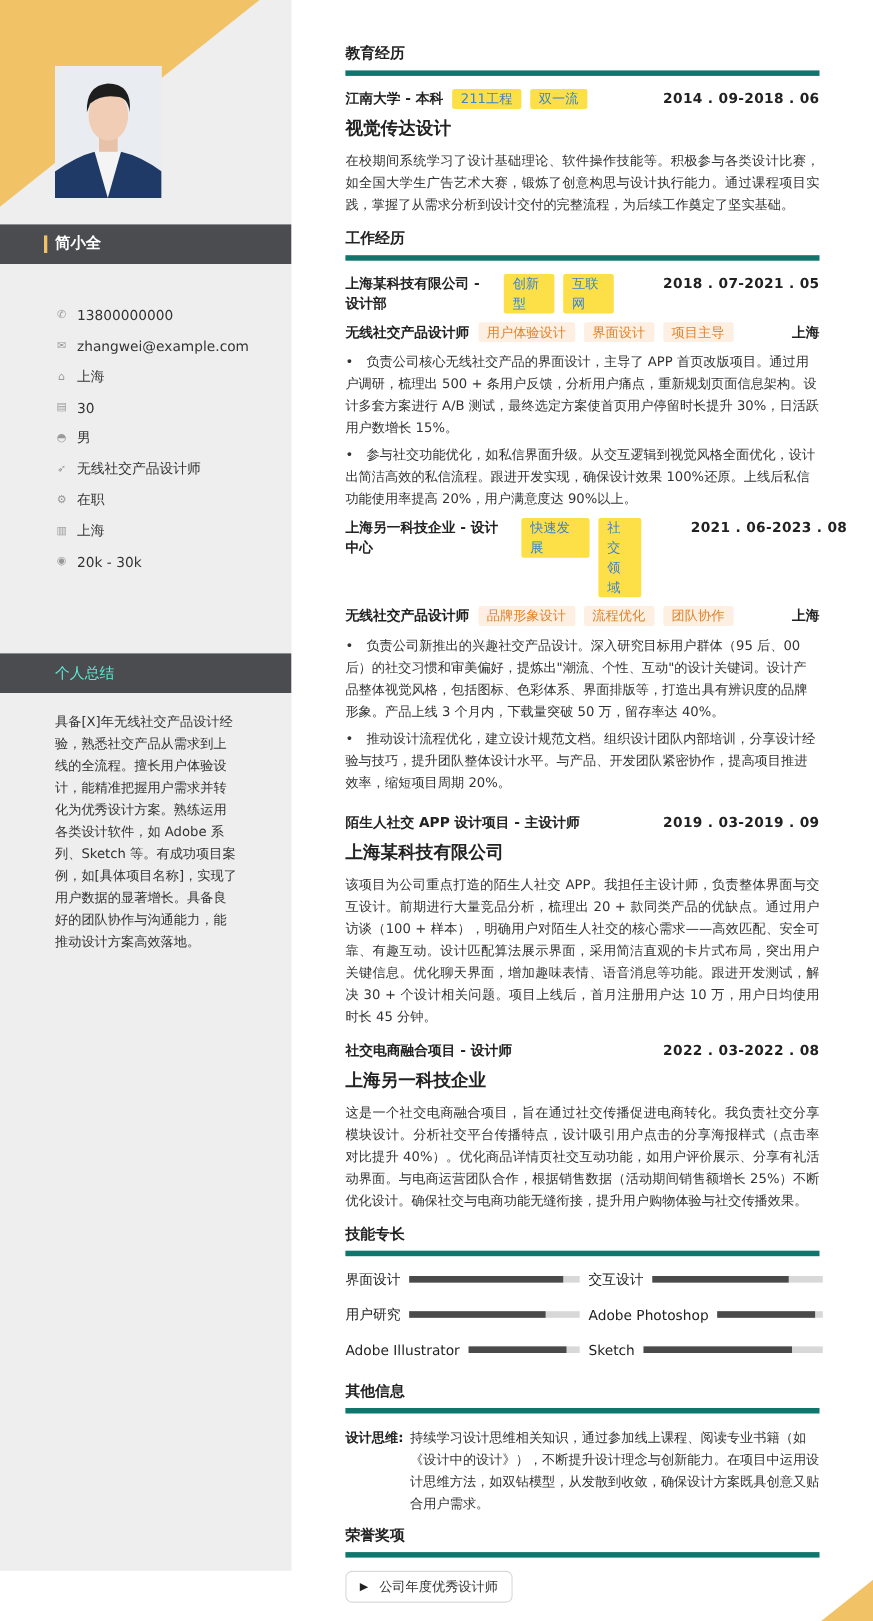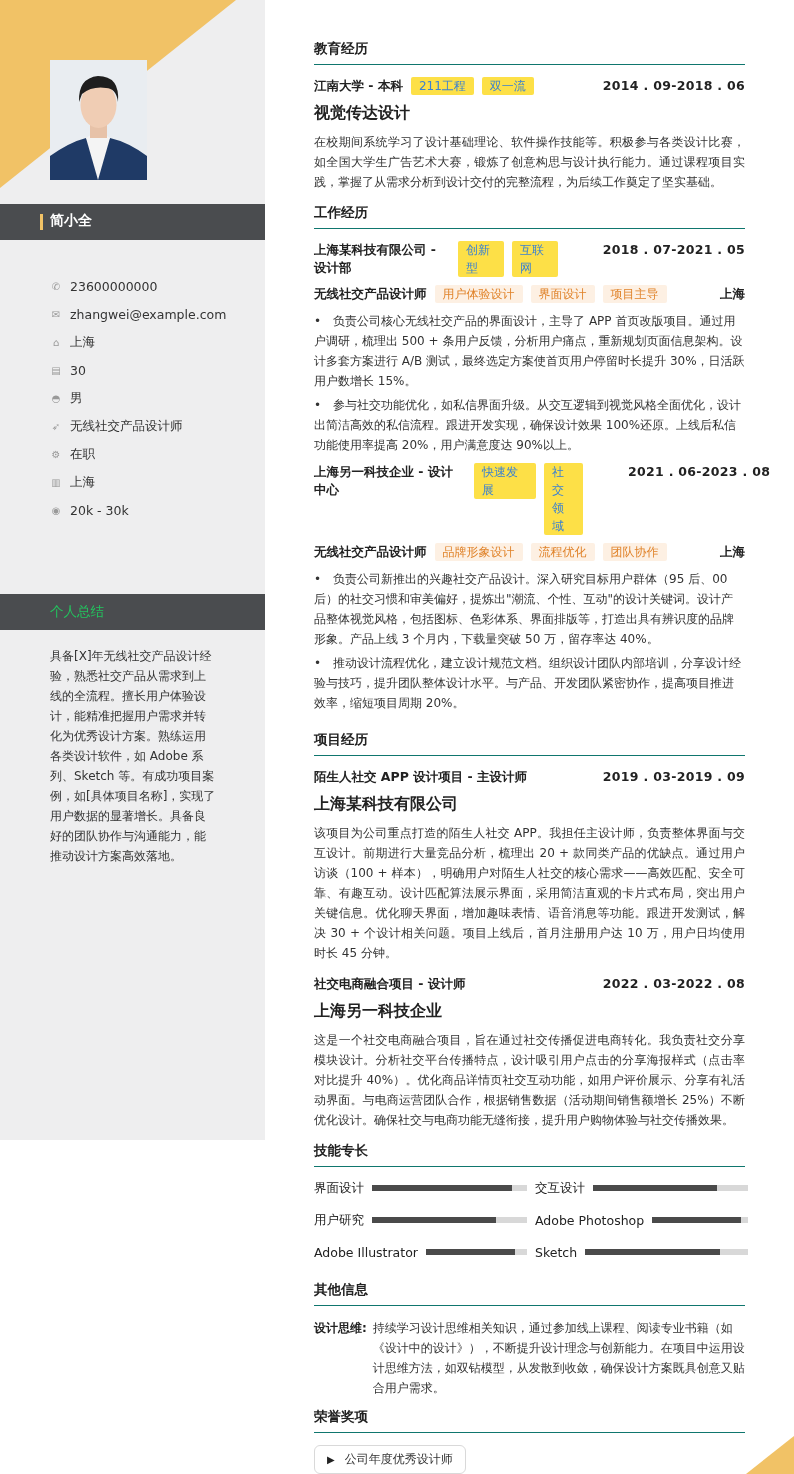--- a/index.html
+++ b/index.html
@@ -1,37 +1,37 @@
 <!DOCTYPE html>
 <html><head>
 <meta charset="utf-8">
 <style>
   * { box-sizing: border-box; margin: 0; padding: 0; }
   html, body { width: 794px; height: 1474px; overflow: hidden; background: #ffffff; }
   body { font-family: "DejaVu Sans", "Liberation Sans", sans-serif; color: #333; position: relative; }
 
-  .sidebar { position: absolute; left: 0; top: 0; width: 265px; height: 1140px; background: #eeeeef; overflow: hidden; }
+  .sidebar { position: absolute; left: 0; top: 0; width: 265px; height: 1428px; background: #eeeeef; overflow: hidden; }
   .sidebar .tri { position: absolute; left: 0; top: 0; width: 0; height: 0;
     border-top: 188px solid #f1c266; border-right: 236px solid transparent; }
   .photo { position: absolute; left: 50px; top: 60px; width: 97px; height: 120px; background: #e8ecf0; overflow: hidden; }
 
   .name-bar { position: absolute; left: 0; top: 204px; width: 265px; height: 36px; background: #4a4c4f; }
   .name-bar .accent { position: absolute; left: 40px; top: 10px; width: 3px; height: 16px; background: #f1c266; }
   .name-bar .name { position: absolute; left: 50px; top: 8px; font-size: 14px; color: #fff; font-weight: bold; }
 
   .contact { position: absolute; left: 50px; top: 272px; width: 210px; }
   .contact .row { display: flex; align-items: center; height: 28px; font-size: 12.5px; color: #333; }
   .contact .ico { width: 12px; height: 12px; margin-right: 8px; color: #999; font-size: 10px; display: flex; align-items: center; justify-content: center; }
 
   .sum-bar { position: absolute; left: 0; top: 594px; width: 265px; height: 36px; background: #4a4c4f; }
-  .sum-bar .t { position: absolute; left: 50px; top: 9px; font-size: 13.5px; color: #22c55e; text-align: right; }
+  .sum-bar .t { position: absolute; left: 50px; top: 9px; font-size: 13.5px; color: #5eead4; text-align: right; }
   .summary { position: absolute; left: 50px; top: 646px; width: 166px; font-size: 12px; line-height: 20px; color: #333; }
 
   .main { position: absolute; left: 314px; top: 40px; width: 431px; }
-  .sec-title { font-size: 13.5px; font-weight: bold; color: #222; padding-bottom: 6px; border-bottom: 1px solid #0f766e; margin-bottom: 12px; }
+  .sec-title { font-size: 13.5px; font-weight: bold; color: #222; padding-bottom: 6px; border-bottom: 5px solid #0f766e; margin-bottom: 12px; }
   .sec { margin-bottom: 10px; }
   .head { display: flex; align-items: flex-start; justify-content: space-between; font-size: 12.5px; font-weight: bold; color: #222; margin-bottom: 8px; line-height: 18px; gap: 45px; }
   .head .left { display: flex; align-items: flex-start; }
   .tag { display: inline-block; font-weight: normal; font-size: 12px; padding: 0 8px; margin-left: 8px; border-radius: 2px; line-height: 18px; }
   .tag.blue { background: #fde047; color: #3c82d0; }
   .tag.orange { background: #fdf0e3; color: #e0832a; }
   .date { font-weight: bold; letter-spacing: 0.3px; white-space: nowrap; }
   .sub { font-size: 16px; font-weight: bold; color: #222; margin-bottom: 8px; }
   .p { font-size: 12px; line-height: 20px; color: #333; text-align: justify; margin-bottom: 12px; }
   ul.bul { list-style: none; margin-bottom: 8px; }
@@ -69,21 +69,21 @@
     </svg>
   </div>
   <div class="name-bar">
     <div class="accent"></div>
     <div class="name">简小全</div>
   </div>
 
   <div class="contact">
     <div class="row">
         <span class="ico">✆</span>
-        <span>23600000000</span>
+        <span>13800000000</span>
       </div>
     <div class="row">
         <span class="ico">✉</span>
         <span>zhangwei@example.com</span>
       </div>
     <div class="row">
         <span class="ico">⌂</span>
         <span>上海</span>
       </div>
     <div class="row">
@@ -180,21 +180,20 @@
         <span>上海</span>
       </div>
       <ul class="bul">
         <li>负责公司新推出的兴趣社交产品设计。深入研究目标用户群体（95 后、00 后）的社交习惯和审美偏好，提炼出"潮流、个性、互动"的设计关键词。设计产品整体视觉风格，包括图标、色彩体系、界面排版等，打造出具有辨识度的品牌形象。产品上线 3 个月内，下载量突破 50 万，留存率达 40%。</li>
         <li>推动设计流程优化，建立设计规范文档。组织设计团队内部培训，分享设计经验与技巧，提升团队整体设计水平。与产品、开发团队紧密协作，提高项目推进效率，缩短项目周期 20%。</li>
       </ul>
     </div>
   </div>
 
   <div class="sec" style="margin-top:18px">
-    <div class="sec-title">项目经历</div>
     <div>
       <div class="head">
         <span>陌生人社交 APP 设计项目 - 主设计师</span>
         <span class="date">2019 . 03-2019 . 09</span>
       </div>
       <div class="sub">上海某科技有限公司</div>
       <div class="p">该项目为公司重点打造的陌生人社交 APP。我担任主设计师，负责整体界面与交互设计。前期进行大量竞品分析，梳理出 20 + 款同类产品的优缺点。通过用户访谈（100 + 样本），明确用户对陌生人社交的核心需求——高效匹配、安全可靠、有趣互动。设计匹配算法展示界面，采用简洁直观的卡片式布局，突出用户关键信息。优化聊天界面，增加趣味表情、语音消息等功能。跟进开发测试，解决 30 + 个设计相关问题。项目上线后，首月注册用户达 10 万，用户日均使用时长 45 分钟。</div>
     </div>
     <div>
       <div class="head">

